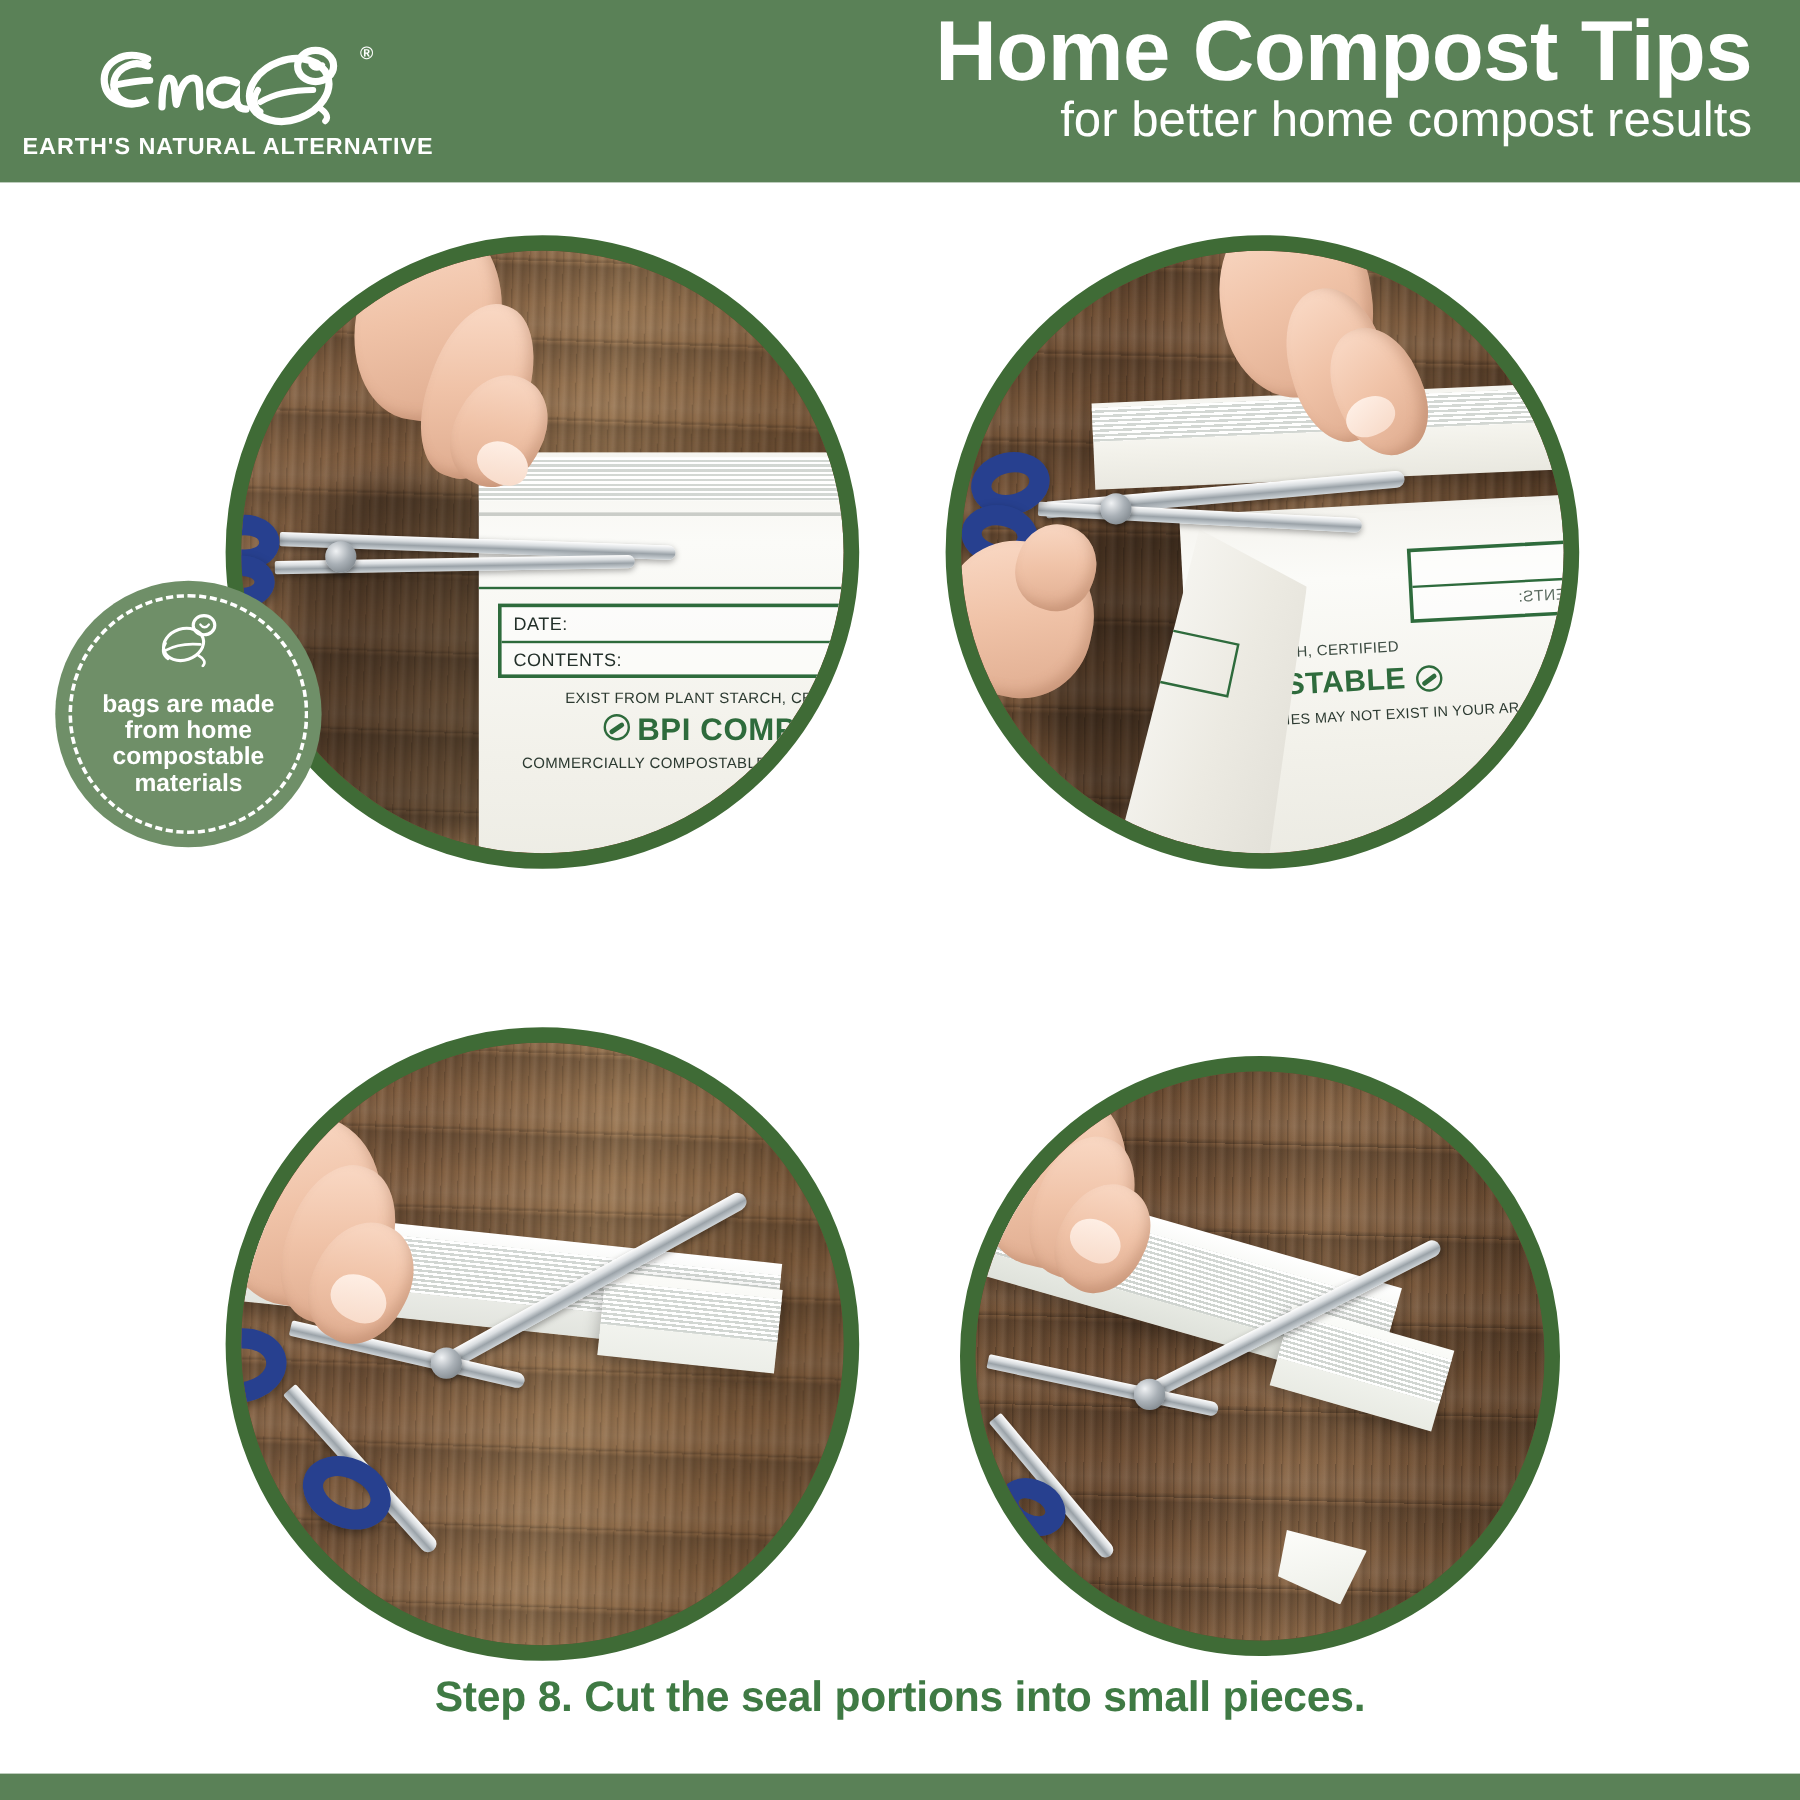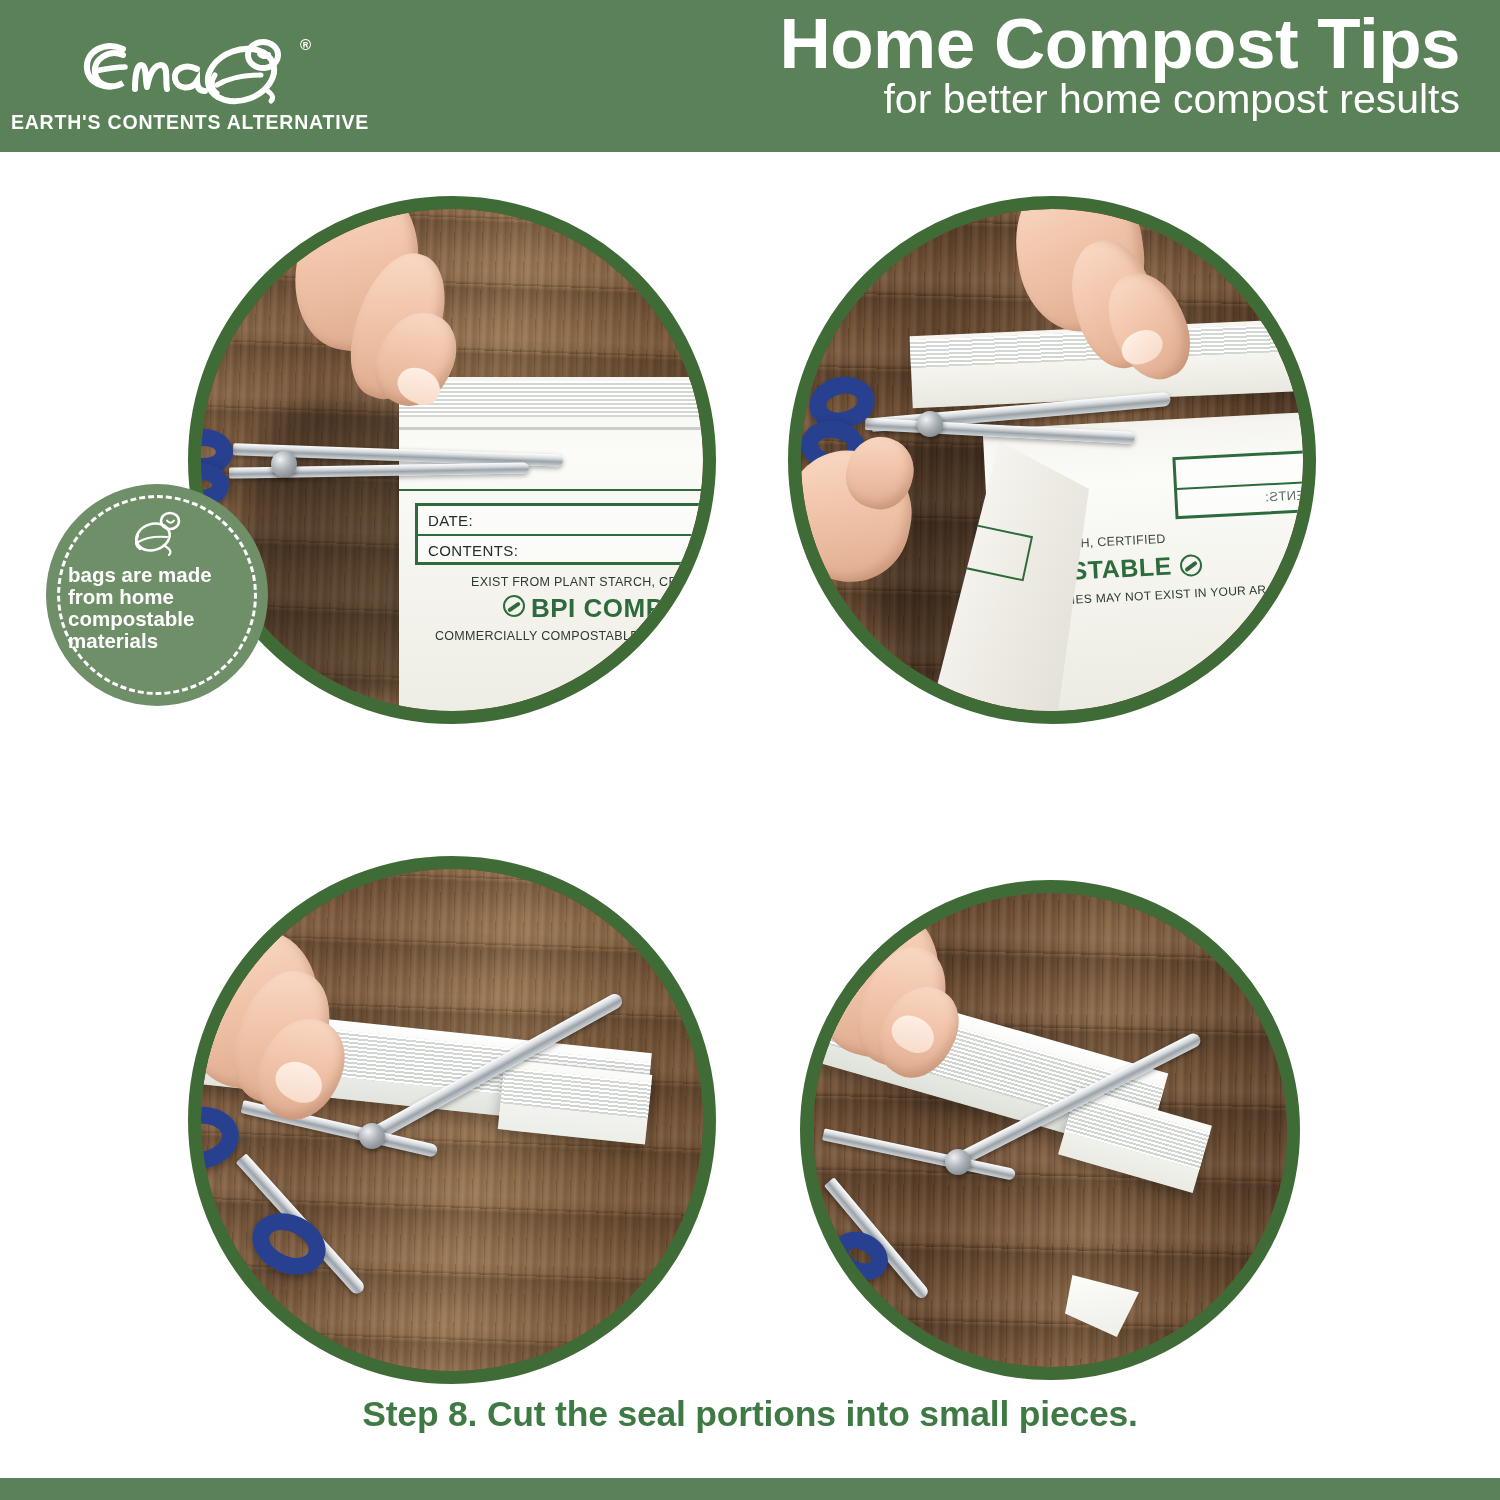--- a/index.html
+++ b/index.html
@@ -162,21 +162,21 @@
     display: flex; flex-direction: column; align-items: center; justify-content: flex-start;
     z-index: 5;
   }
   .badge-dash {
     position: absolute; left: 11px; top: 11px; right: 11px; bottom: 11px;
     border: 3px dashed #ffffff; border-radius: 50%;
   }
   .badge-icon { margin-top: 26px; width: 56px; height: 46px; }
   .badge-text {
     color: #ffffff; font-size: 20.5px; font-weight: bold; line-height: 1.08;
-    margin-top: 8px; width: 178px;
+    text-align: center; margin-top: 20px; width: 178px;
     font-family: "Liberation Sans", sans-serif;
   }
 
   
   .step-caption {
     position: absolute; width: 1500px; text-align: center;
     color: #3f7a44; font-weight: bold; white-space: nowrap;
     font-family: "Liberation Sans", sans-serif;
   }
   #step1-caption { top: 742px; font-size: 35.5px; letter-spacing: -0.2px; }
@@ -204,21 +204,21 @@
           <ellipse cx="176" cy="40" rx="34" ry="25" stroke="#fff" stroke-width="6" fill="none" transform="rotate(-20 176 40)"></ellipse>
           <path d="M152 50 C162 44, 178 40, 196 40" stroke="#fff" stroke-width="5" stroke-linecap="round" fill="none"></path>
           <path d="M150 40 C146 46, 146 54, 152 58" stroke="#fff" stroke-width="5" stroke-linecap="round" fill="none"></path>
           <path d="M200 54 C206 58, 210 62, 206 66" stroke="#fff" stroke-width="5" stroke-linecap="round" fill="none"></path>
 
           <ellipse cx="198" cy="20" rx="15" ry="13" stroke="#fff" stroke-width="6" fill="none"></ellipse>
           <path d="M194 19 C197 23, 201 23, 204 19" stroke="#fff" stroke-width="4" stroke-linecap="round" fill="none"></path>
         </svg>
         <span class="logo-reg">®</span>
       </div>
-      <div class="logo-tagline">EARTH'S CONTENTS ALTERNATIVE</div>
+      <div class="logo-tagline">EARTH'S NATURAL ALTERNATIVE</div>
     </div>
 
     <div class="title-block">
       <div class="main-title">Home Compost Tips</div>
       <div class="sub-title">for better home compost results</div>
     </div>
   </div>
 
   <div class="photo-circle" id="photo-1" style="left:188px; top:196px; width:528px; height:528px;">
     <div class="photo-inner">

